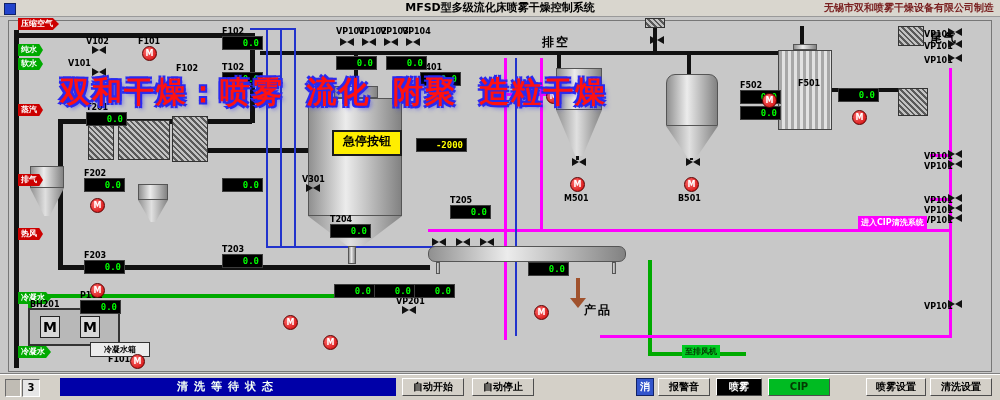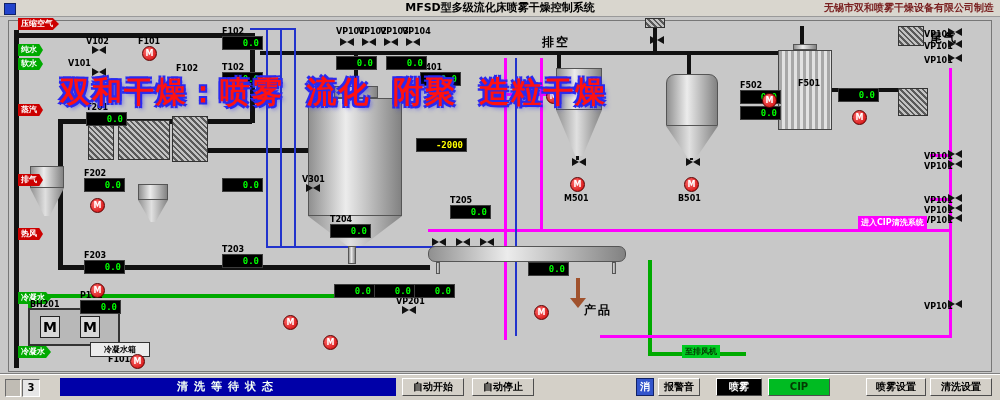--- a/index.html
+++ b/index.html
@@ -110,20 +110,21 @@
   <div class="vessel" style="left:436px;top:262px;width:4px;height:12px"></div>
   <div class="vessel" style="left:612px;top:262px;width:4px;height:12px"></div>
   <div class="bh-box" style="left:28px;top:308px;width:92px;height:38px"></div>
   <div class="motor" style="left:40px;top:316px">M</div>
   <div class="motor" style="left:80px;top:316px">M</div>
   <div class="condtank" style="left:90px;top:342px;width:60px;height:15px">冷凝水箱</div>
 
   <div class="pipe" style="left:576px;top:278px;width:4px;height:22px;background:#a0522d"></div>
   <div class="arrow-head" style="left:570px;top:298px"></div>
 
+  <div class="estop" style="left:332px;top:130px;width:66px;height:22px">急停按钮</div>
   <div class="big-label" style="left:542px;top:34px">排空</div>
   <div class="big-label" style="left:930px;top:30px">尾气</div>
   <div class="big-label" style="left:584px;top:302px">产品</div>
   <div class="note note-cip" style="left:858px;top:216px">进入CIP清洗系统</div>
   <div class="note note-fan" style="left:682px;top:345px">至排风机</div>
 <div class="pipe" style="left: 14px; top: 30px; width: 5px; height: 338px; background: rgb(17, 17, 17);"></div>
     <div class="pipe" style="left: 14px; top: 33px; width: 240px; height: 5px; background: rgb(17, 17, 17);"></div>
     <div class="pipe" style="left: 250px; top: 33px; width: 5px; height: 90px; background: rgb(17, 17, 17);"></div>
     <div class="pipe" style="left: 60px; top: 119px; width: 192px; height: 5px; background: rgb(17, 17, 17);"></div>
     <div class="pipe" style="left: 58px; top: 119px; width: 5px; height: 150px; background: rgb(17, 17, 17);"></div>
@@ -263,18 +264,18 @@
 
 <div class="watermark">双和干燥：喷雾 流化 附聚 造粒干燥</div>
 
 <div class="bbar">
   <div class="cnt-icon"></div>
   <div class="cnt">3</div>
   <div class="status-blue">清洗等待状态</div>
   <button class="btn" style="left:402px;width:62px">自动开始</button>
   <button class="btn" style="left:472px;width:62px">自动停止</button>
   <div class="mute-box" style="left:636px;width:18px">消</div>
-  <button class="btn" style="left:658px;width:42px">报警音</button>
+  <button class="btn" style="left:658px;width:52px">报警音</button>
   <button class="btn btn-spray" style="left:716px;width:46px">喷雾</button>
   <button class="btn btn-cip" style="left:768px;width:62px">CIP</button>
   <button class="btn" style="left:866px;width:60px">喷雾设置</button>
   <button class="btn" style="left:930px;width:62px">清洗设置</button>
 </div>
 
 </body></html>

